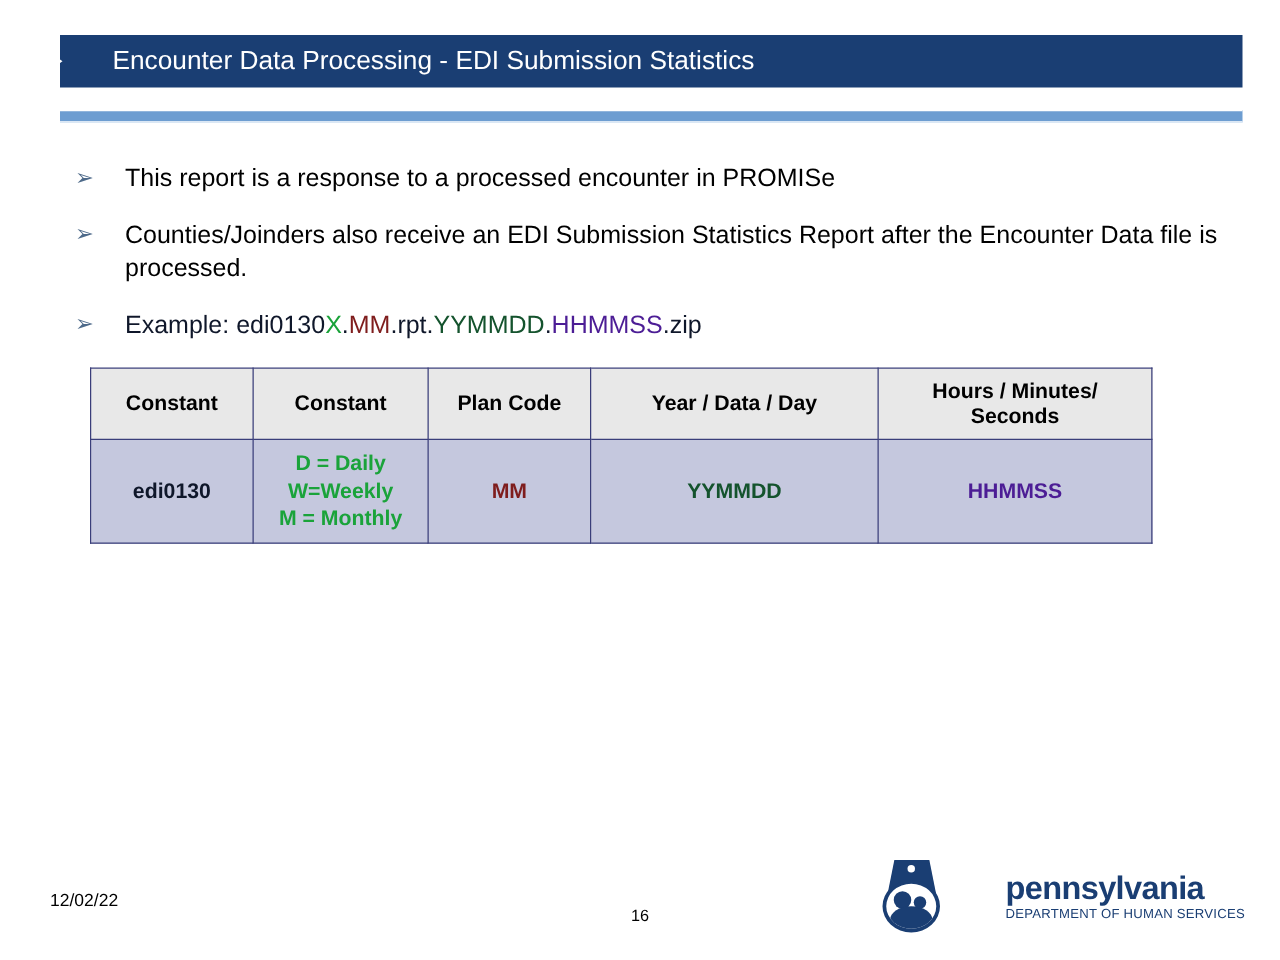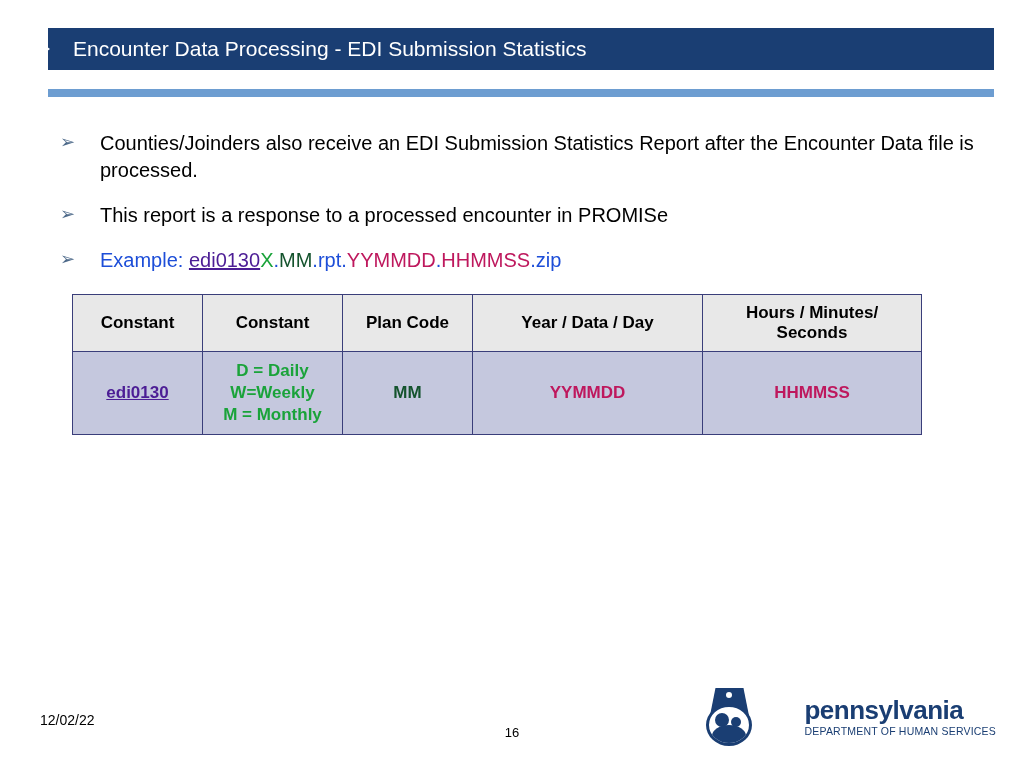--- a/index.html
+++ b/index.html
@@ -13,21 +13,21 @@
   }
   .title-bar {
     position: absolute;
     top: 28px;
     left: 48px;
     right: 30px;
     height: 42px;
     background: #1a3e73;
     display: flex;
     align-items: center;
-    padding-left: 25px;
+    padding-left: 42px;
     color: #fff;
     font-size: 21px;
   }
   .title-bar::before {
     content: "";
     position: absolute;
     left: -12px;
     top: 50%;
     transform: translateY(-50%);
     width: 0; height: 0;
@@ -61,26 +61,26 @@
     margin-bottom: 18px;
   }
   .bullet-item::before {
     content: "➢";
     position: absolute;
     left: 0;
     top: 0;
     color: #4e6a8a;
     font-size: 18px;
   }
-  .c-red { color: #4c1d95; text-decoration: underline; }
+  .c-red { color: #0f172a; }
   .c-green { color: #1aa33a; }
-  .c-blue { color: #14532d; }
-  .c-purple { color: #be185d; }
-  .c-gray { color: #be185d; }
-  .c-black { color: #1d4ed8; }
+  .c-blue { color: #7f1d1d; }
+  .c-purple { color: #14532d; }
+  .c-gray { color: #4c1d95; }
+  .c-black { color: #0f172a; }
   .tbl {
     margin-top: 20px;
     margin-left: 12px;
     border-collapse: collapse;
     width: 850px;
   }
   .tbl th, .tbl td {
     border: 1px solid #3a3e7a;
     text-align: center;
     font-weight: bold;
@@ -181,22 +181,22 @@
 </head>
 <body>
 
 <div class="title-bar">
   <span>Encounter Data Processing - EDI Submission Statistics</span>
 </div>
 <div class="accent-line"></div>
 
 <div class="content">
   <ul class="bullet-list">
+    <li class="bullet-item"><span>This report is a response to a processed encounter in PROMISe</span></li>
     <li class="bullet-item"><span>Counties/Joinders also receive an EDI Submission Statistics Report after the Encounter Data file is processed.</span></li>
-    <li class="bullet-item"><span>This report is a response to a processed encounter in PROMISe</span></li>
     <li class="bullet-item">
       <span class="c-black">Example: </span><span class="c-red">edi0130</span><span class="c-green">X</span><span class="c-black">.</span><span class="c-blue">MM</span><span class="c-black">.rpt.</span><span class="c-purple">YYMMDD</span><span class="c-black">.</span><span class="c-gray">HHMMSS</span><span class="c-black">.zip</span>
     </li>
   </ul>
 
   <table class="tbl">
     <thead>
       <tr>
         <th style="width:130px">Constant</th>
         <th style="width:140px">Constant</th>

